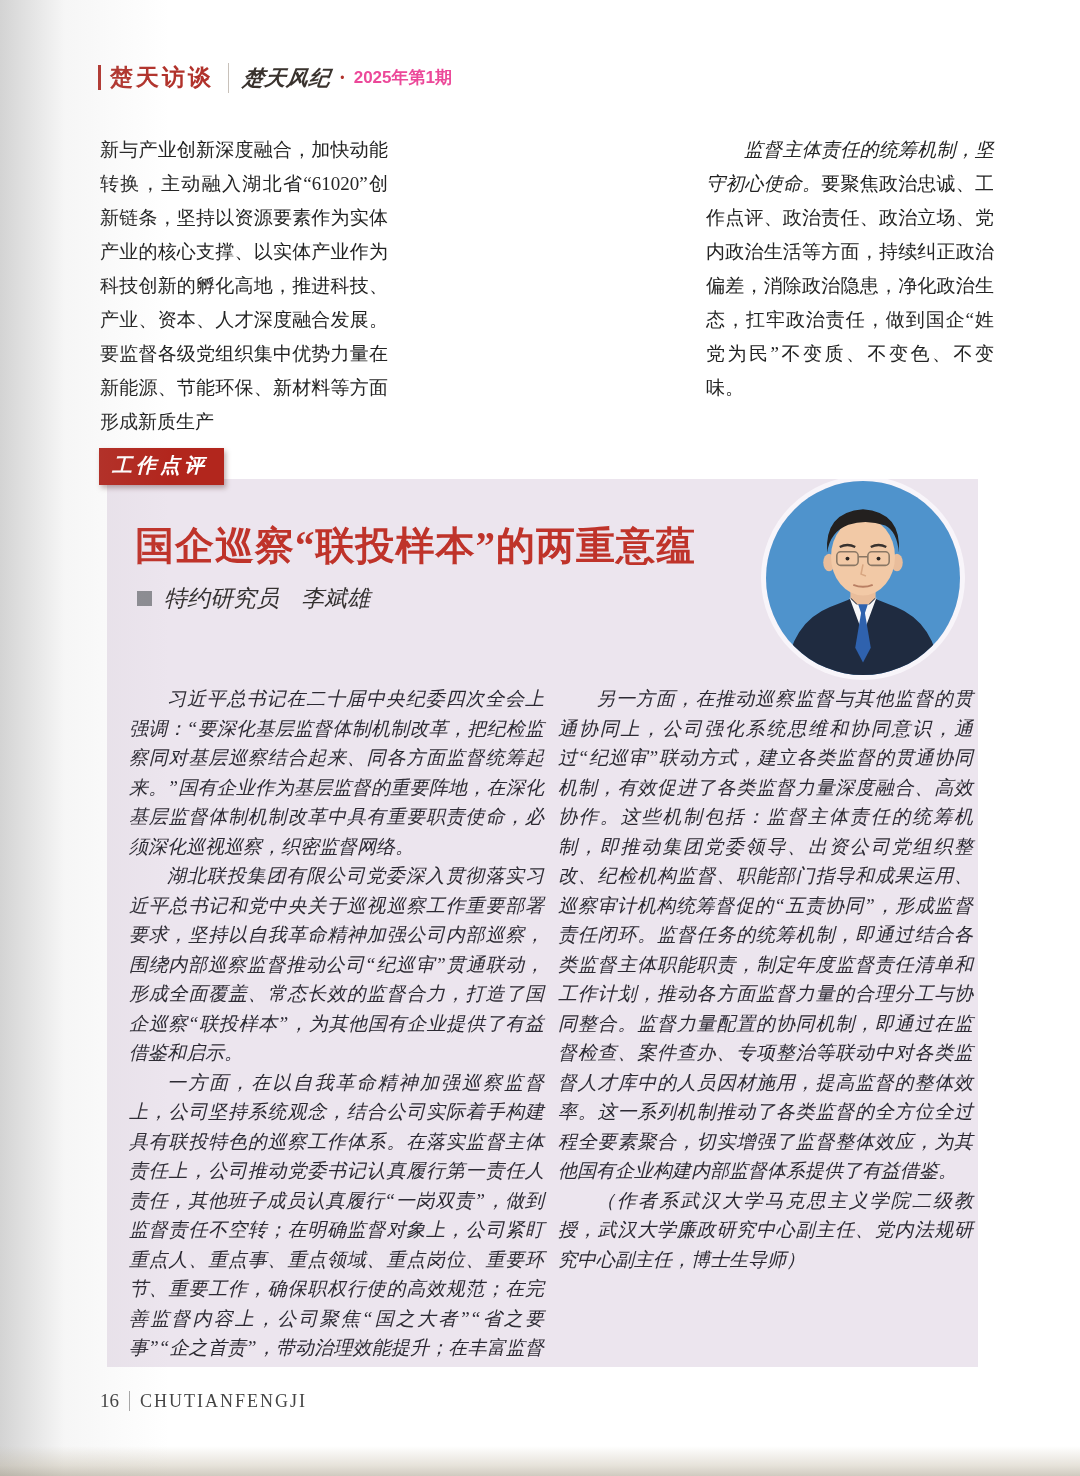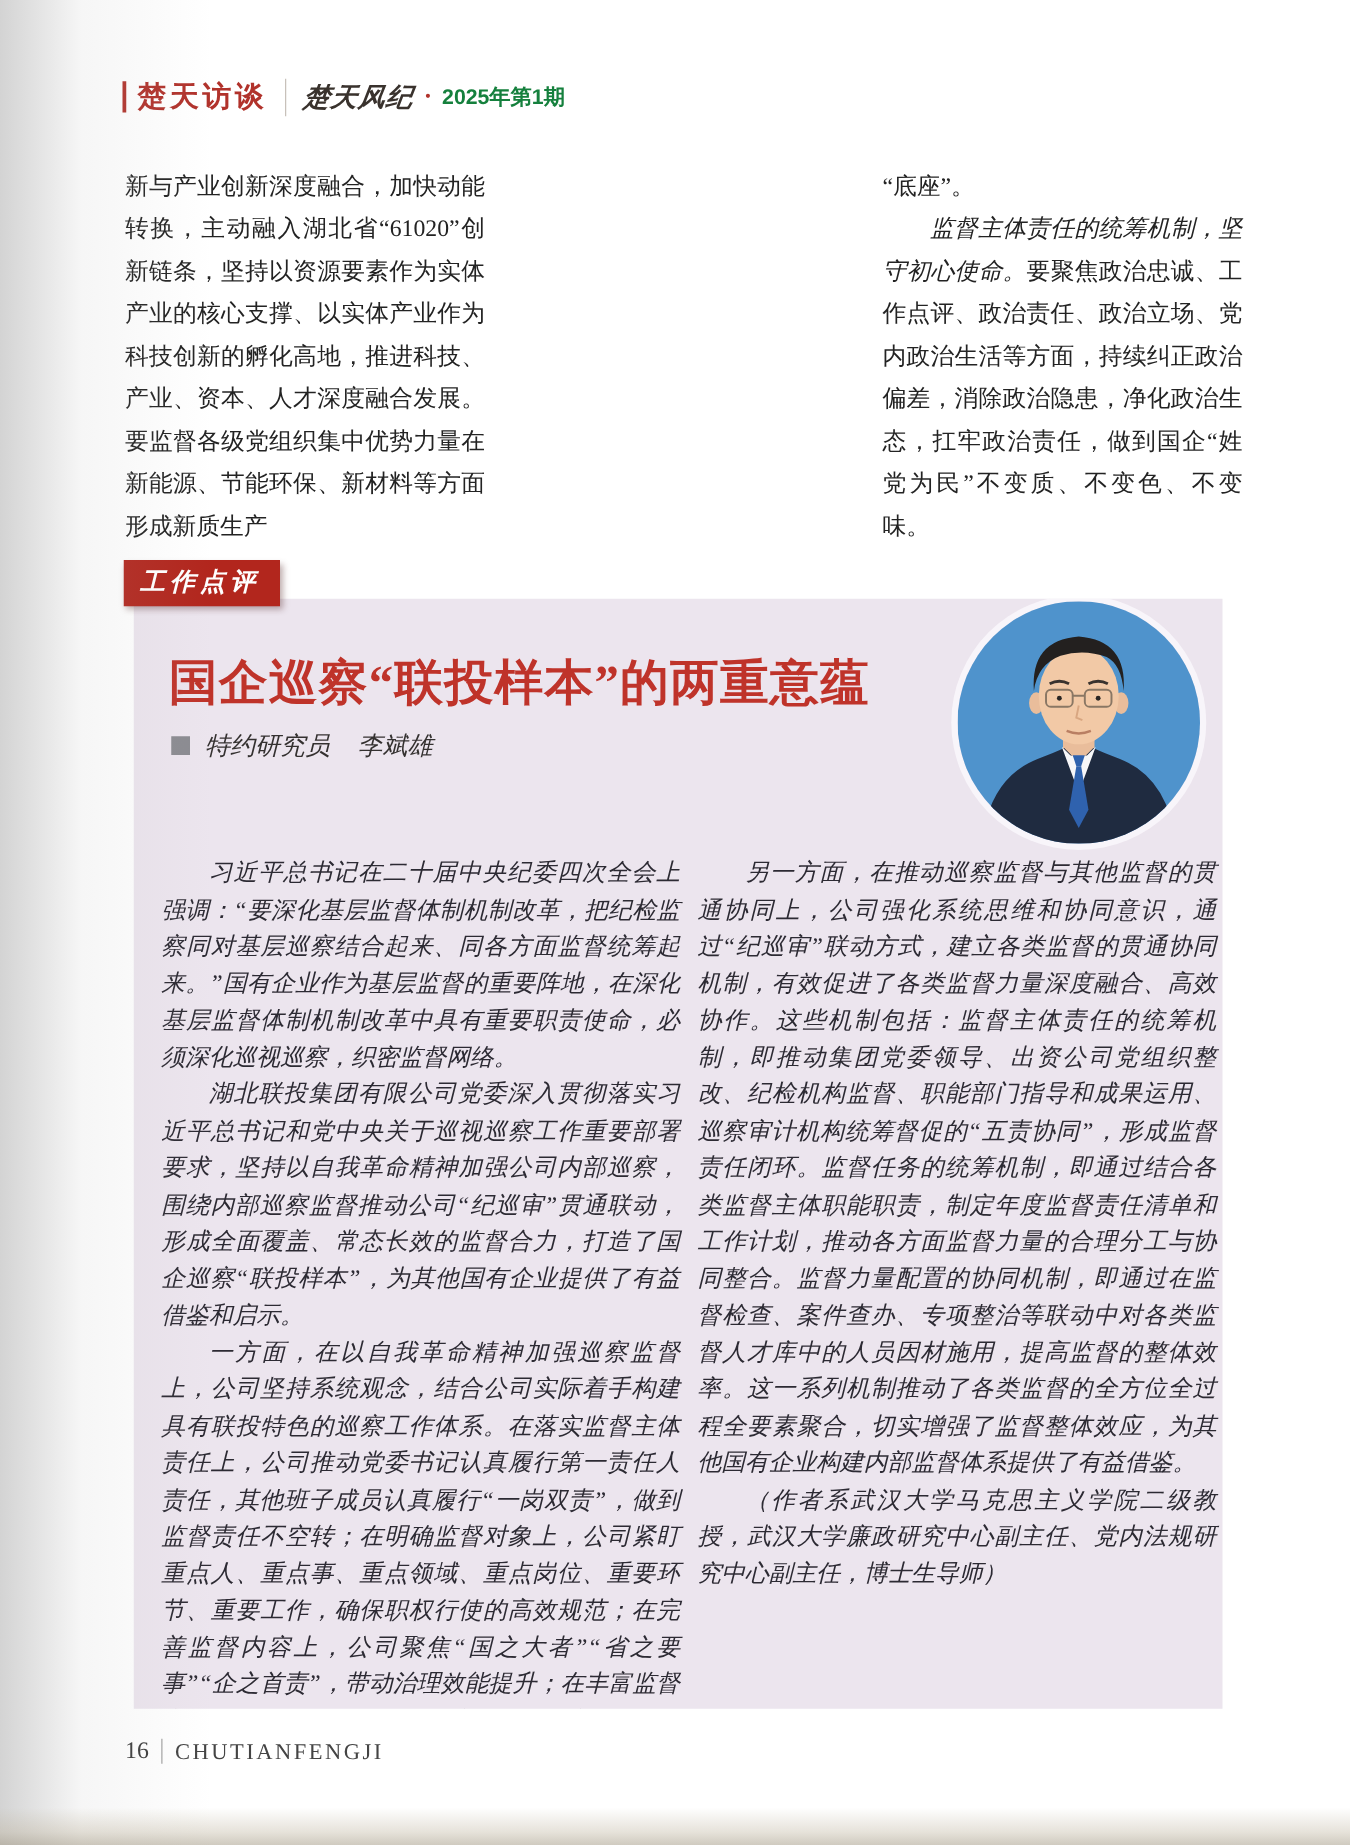--- a/index.html
+++ b/index.html
@@ -17,21 +17,21 @@
     position:absolute; left:0; right:0; bottom:0; height:30px; z-index:5; pointer-events:none;
     background:linear-gradient(180deg, rgba(255,255,255,0), rgba(190,180,158,.38) 65%, rgba(160,150,128,.5));
   }
   
   .hdr { position:absolute; left:98px; top:62px; display:flex; align-items:center; }
   .red-rule { width:3px; height:25px; background:#b1322b; margin-right:9px; }
   .section { color:#b1322b; font-weight:bold; font-size:23px; letter-spacing:3px; }
   .vline { width:1px; height:30px; background:#c8c1ba; margin:0 14px; }
   .script { font-size:21px; color:#39322d; font-style:italic; font-weight:bold; transform:skewX(-8deg); letter-spacing:1px; }
   .dot { color:#b1322b; font-weight:bold; margin:0 8px; font-size:20px; }
-  .issue { font-size:17px; color:#15803d; font-weight:bold; font-family:"Liberation Sans","DejaVu Sans",sans-serif; }
+  .issue { font-size:17px; color:#ec4899; font-weight:bold; font-family:"Liberation Sans","DejaVu Sans",sans-serif; }
   
   .intro {
     position:absolute; left:100px; top:133px; width:894px;
     display:grid; grid-template-columns:1fr 1fr 1fr; column-gap:15px;
     font-size:19px; line-height:34px; color:#232323; text-align:justify;
   }
   .intro p { margin:0; }
   .indent { text-indent:2em; }
   .kai { font-style:italic; }
   
@@ -43,21 +43,21 @@
   }
   
   .panel {
     position:absolute; left:107px; top:479px; width:871px; height:888px;
     background:#ece5ee; z-index:1; overflow:hidden;
   }
   .title {
     position:absolute; left:28px; top:40px; margin:0;
     font-size:39px; color:#bf332a; font-weight:bold; letter-spacing:1px; white-space:nowrap;
   }
-  .byline { position:absolute; left:30px; top:104px; display:flex; align-items:center; font-size:20px; color:#343130; font-style:italic; }
+  .byline { position:absolute; left:30px; top:104px; display:flex; align-items:center; font-size:23px; color:#343130; font-style:italic; }
   .sq { width:15px; height:15px; background:#8b8b91; margin-right:12px; }
   .byline .role { margin-right:22px; }
   .portrait {
     position:absolute; left:659px; top:2px; width:194px; height:194px;
     border-radius:50%; overflow:hidden;
     box-shadow:0 0 0 5px rgba(252,250,253,.75);
   }
   .portrait svg { display:block; width:100%; height:100%; }
   .body-cols {
     position:absolute; left:22px; top:205px; width:844px;
@@ -85,21 +85,20 @@
     <span class="issue">2025年第1期</span>
   </header>
 
   <section class="intro">
     <div class="col">
       <p>新与产业创新深度融合，加快动能转换，主动融入湖北省“61020”创新链条，坚持以资源要素作为实体产业的核心支撑、以实体产业作为科技创新的孵化高地，推进科技、产业、资本、人才深度融合发展。要监督各级党组织集中优势力量在新能源、节能环保、新材料等方面形成新质生产</p>
     </div>
     <div class="col">
     </div>
     <div class="col">
-      <p>“底座”。</p>
       <p class="indent"><span class="kai">监督主体责任的统筹机制，坚守初心使命。</span><span>要聚焦政治忠诚、工作点评、政治责任、政治立场、党内政治生活等方面，持续纠正政治偏差，消除政治隐患，净化政治生态，扛牢政治责任，做到国企“姓党为民”不变质、不变色、不变味。</span></p>
     </div>
   </section>
 
   <div class="tag">工作点评</div>
 
   <section class="panel">
     <h1 class="title">国企巡察“联投样本”的两重意蕴</h1>
 
     <div class="byline">

